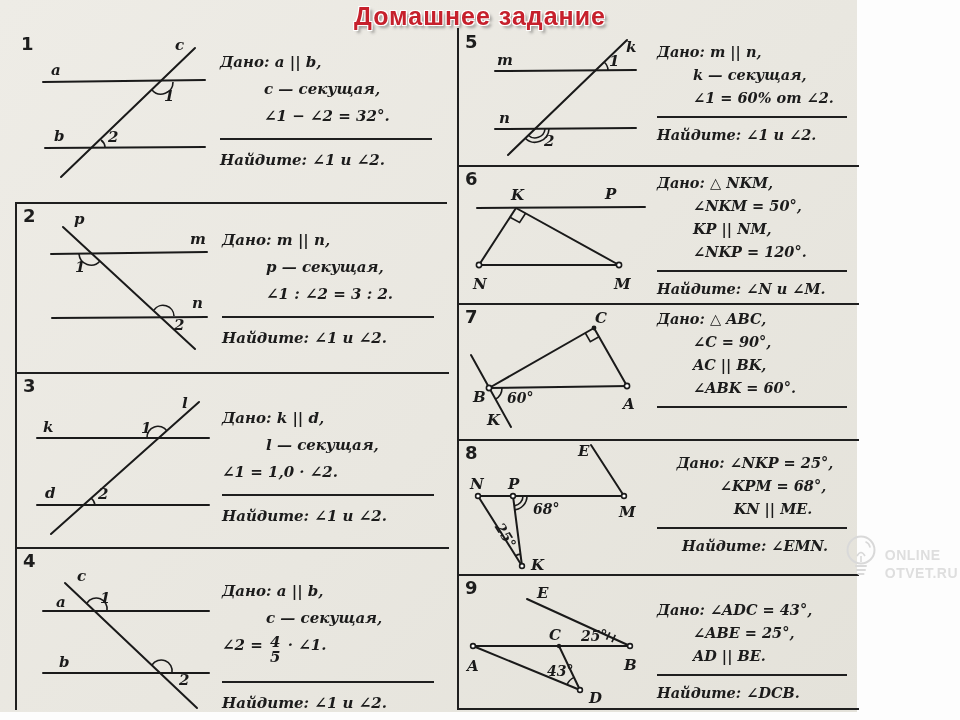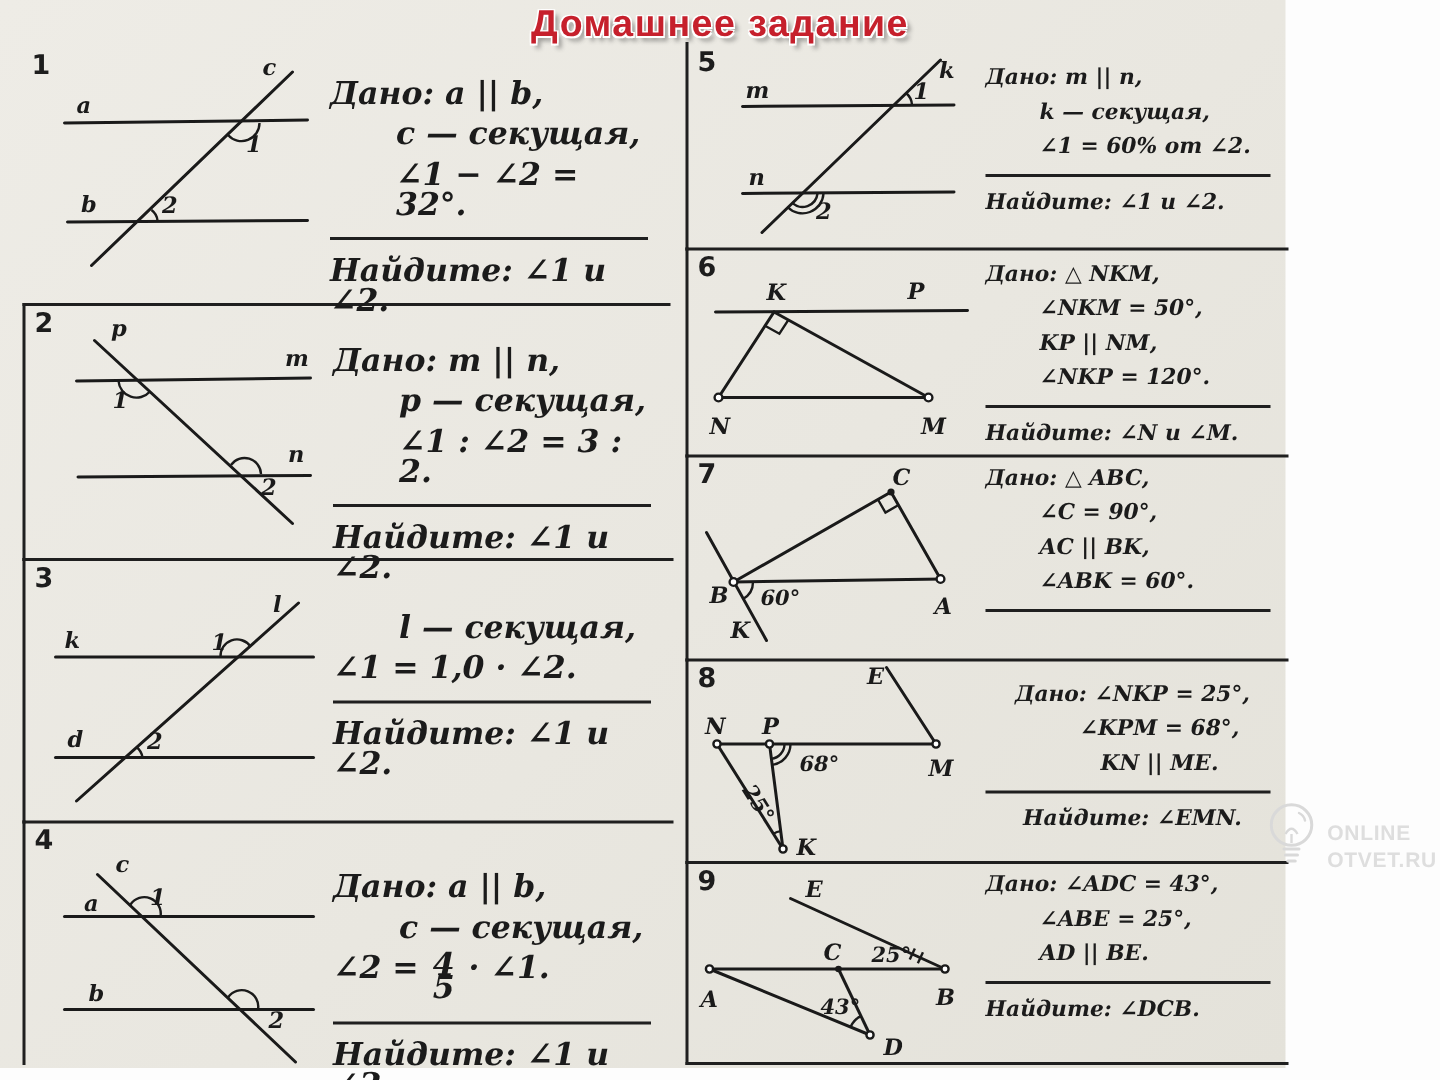--- a/index.html
+++ b/index.html
@@ -8,21 +8,21 @@
          background:linear-gradient(135deg,#eeece6 0%,#e9e7e0 55%,#e4e2da 100%);}
   .title{position:absolute;top:2px;left:0;width:960px;text-align:center;
          font-family:"Liberation Sans",sans-serif;font-weight:700;font-size:25px;letter-spacing:1px;
          color:#c6202c;
          text-shadow:1px 1px 0 #fff,-1px -1px 0 #fff,1px -1px 0 #fff,-1px 1px 0 #fff,3px 3px 3px rgba(60,60,60,.45);}
   .cell{position:absolute;}
   .cell .num{position:absolute;top:3px;left:6px;font-family:"DejaVu Sans",sans-serif;
              font-weight:700;font-size:18px;color:#1d1d1d;}
   .dgm{position:absolute;left:0;top:0;}
   .txt{position:absolute;left:205px;right:8px;font-style:italic;font-weight:700;
-       font-size:21px;color:#1b1b1b;}
+       font-size:15px;color:#1b1b1b;}
   .rcol .txt{left:198px;right:6px;font-size:14.5px;}
   .g{margin:0 0 7px 0;line-height:20px;}
   .rcol .g{margin-bottom:4px;line-height:19px;}
   .ind{padding-left:44px;}
   .rcol .ind{padding-left:36px;}
   .lbl{font-weight:700;}
   .rule{height:0;border-top:2px solid #1f1f1f;margin:12px 0 10px 0;width:97%;}
   .rcol .rule{margin:9px 0 7px 0;}
   .find{line-height:20px;}
   .frac{display:inline-block;text-align:center;vertical-align:top;line-height:15px;margin:0 2px;}
@@ -101,20 +101,21 @@
       <path class="ln" d="M34 162 L182 30"></path>
       <path class="arc" d="M130 66 A11 11 0 0 1 150 59"></path>
       <path class="arc" d="M78 133 A11 11 0 0 0 74 126"></path>
       <text x="26" y="60">k</text>
       <text x="28" y="126">d</text>
       <text x="165" y="36">l</text>
       <text x="124" y="61">1</text>
       <text x="81" y="127">2</text>
     </svg>
     <div class="txt" style="top:36px;">
+      <div class="g"><span class="lbl">Дано:</span> <span>k || d,</span></div>
       <div class="g ind">l — секущая,</div>
       <div class="g">∠1 = 1,0 · ∠2.</div>
       <div class="rule"></div>
       <div class="find"><span class="lbl">Найдите:</span> <span>∠1 и ∠2.</span></div>
     </div>
   </div>
 
   <div class="cell" id="c4" style="left:15px;top:547px;width:432px;height:163px;border-left:2px solid #1f1f1f;">
     <div class="num">4</div>
     <svg class="dgm" width="200" height="163" viewBox="0 0 200 163">
@@ -264,21 +265,21 @@
       <circle class="vxf" cx="100" cy="72" r="2.2"></circle>
       <circle class="vx" cx="121" cy="116" r="2.4"></circle>
       <text x="8" y="97">A</text>
       <text x="165" y="96">B</text>
       <text x="90" y="66">C</text>
       <text x="130" y="129">D</text>
       <text x="78" y="24">E</text>
       <text class="deg" x="122" y="67" font-style="normal">25°</text>
       <text class="deg" x="88" y="102" font-style="normal">43°</text>
     </svg>
-    <div class="txt" style="top:6px;">
+    <div class="txt" style="top:26px;">
       <div class="g"><span class="lbl">Дано:</span> <span>∠ADC = 43°,</span></div>
       <div class="g ind">∠ABE = 25°,</div>
       <div class="g ind">AD || BE.</div>
       <div class="rule"></div>
       <div class="find"><span class="lbl">Найдите:</span> <span>∠DCB.</span></div>
     </div>
   </div>
 
   <div class="wm">
     <svg width="44" height="52" viewBox="0 0 44 52">

